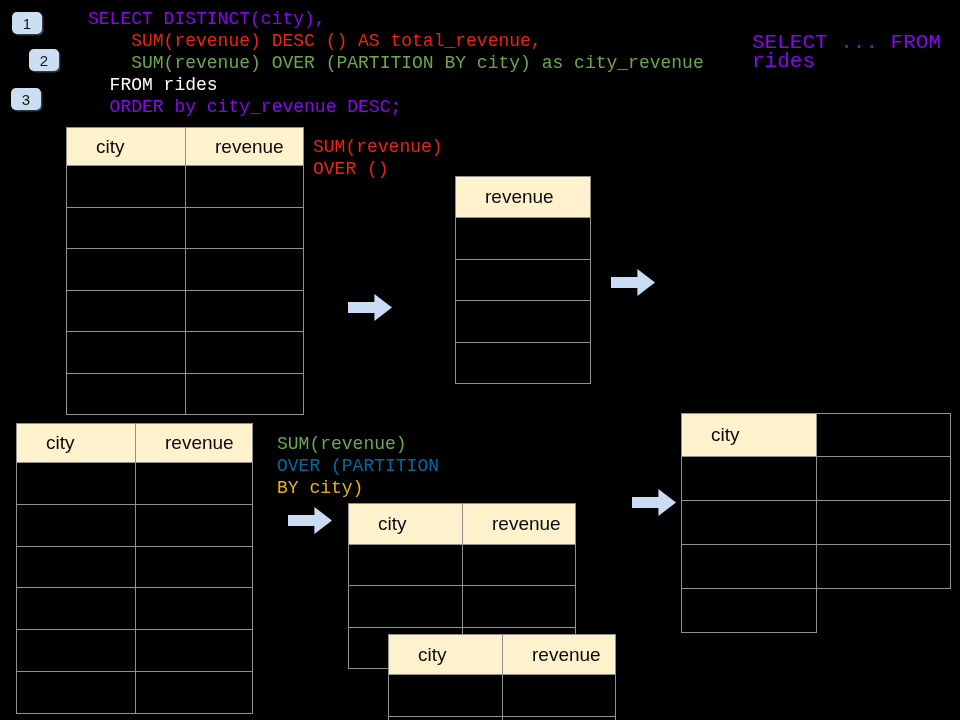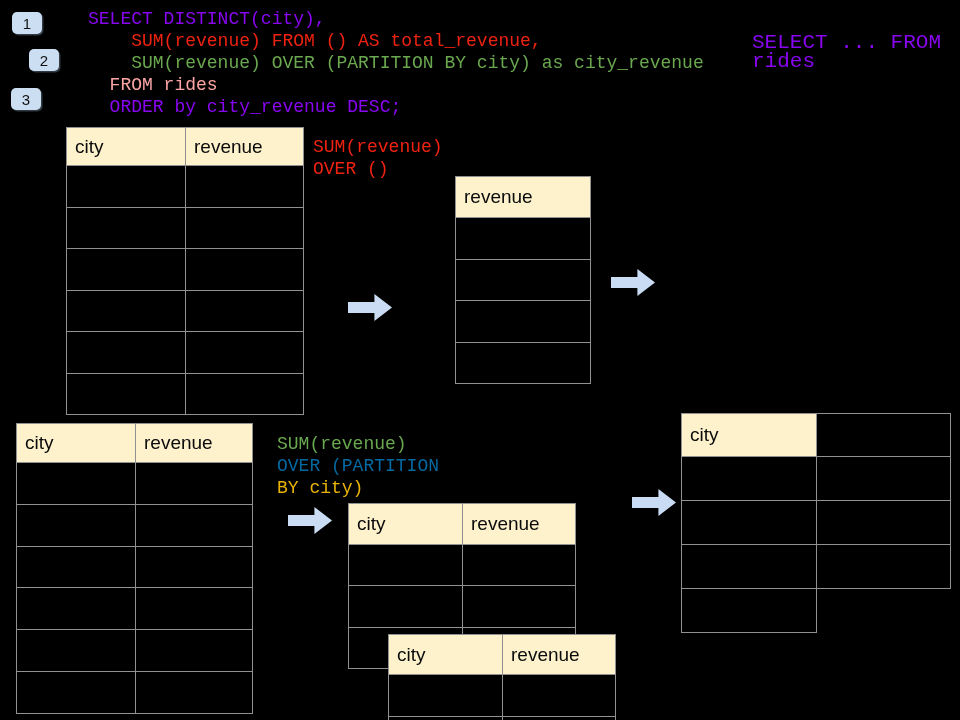--- a/index.html
+++ b/index.html
@@ -41,21 +41,21 @@
   }
   .cell {
     border-right: 1px solid var(--border, #919191);
     border-bottom: 1px solid var(--border, #919191);
   }
   .cell.head {
     background: var(--headfill, #fdf2cc);
     color: #0b0b0b;
     font-size: 19px;
     display: flex; align-items: center;
-    padding-left: 8px;
+    padding-left: 29px;
   }
   
   .arrow {
     position: absolute;
     width: 44px; height: 27px;
     background: var(--arrow, #c9dcf4);
     clip-path: polygon(0 30%, 60% 30%, 60% 0, 100% 50%, 60% 100%, 60% 70%, 0 70%);
     filter: drop-shadow(1px 2px 0 rgba(95,115,140,.65));
   }
   .z2 { z-index: 2; }
@@ -64,23 +64,23 @@
 <body>
 
 <div id="stage" style="--bg: #000000; --border: #919191; --headfill: #fdf2cc; --badge: #cbdef2; --arrow: #c9dcf4;">
 
   <div class="badge" style="left:12px; top:12px;">1</div>
   <div class="badge" style="left:29px; top:49px;">2</div>
   <div class="badge" style="left:11px; top:88px;">3</div>
 
   <div class="mono-block" style="left:88px; top:8px;">
     <div class="codeline" style="color: rgb(136, 6, 240);">SELECT DISTINCT(city),</div>
-    <div class="codeline" style="color: rgb(238, 34, 17);">    SUM(revenue) FROM () AS total_revenue,</div>
+    <div class="codeline" style="color: rgb(238, 34, 17);">    SUM(revenue) DESC () AS total_revenue,</div>
     <div class="codeline" style="color: rgb(106, 168, 79); text-align: center;">    SUM(revenue) OVER (PARTITION BY city) as city_revenue</div>
-    <div class="codeline" style="color: #fca5a5;">  FROM rides</div>
+    <div class="codeline" style="color: #ffffff;">  FROM rides</div>
     <div class="codeline" style="color: rgb(136, 6, 240);">  ORDER by city_revenue DESC;</div>
   </div>
 
   <div class="mono-block small" style="left:752px; top:33px;">
     <div class="codeline" style="color: rgb(136, 6, 240);">SELECT ... FROM</div>
     <div class="codeline" style="color: rgb(136, 6, 240);">rides</div>
   </div>
 
   <div class="mono-block" style="left:313px; top:136px;">
     <div class="codeline" style="color: rgb(238, 34, 17);">SUM(revenue)</div>

